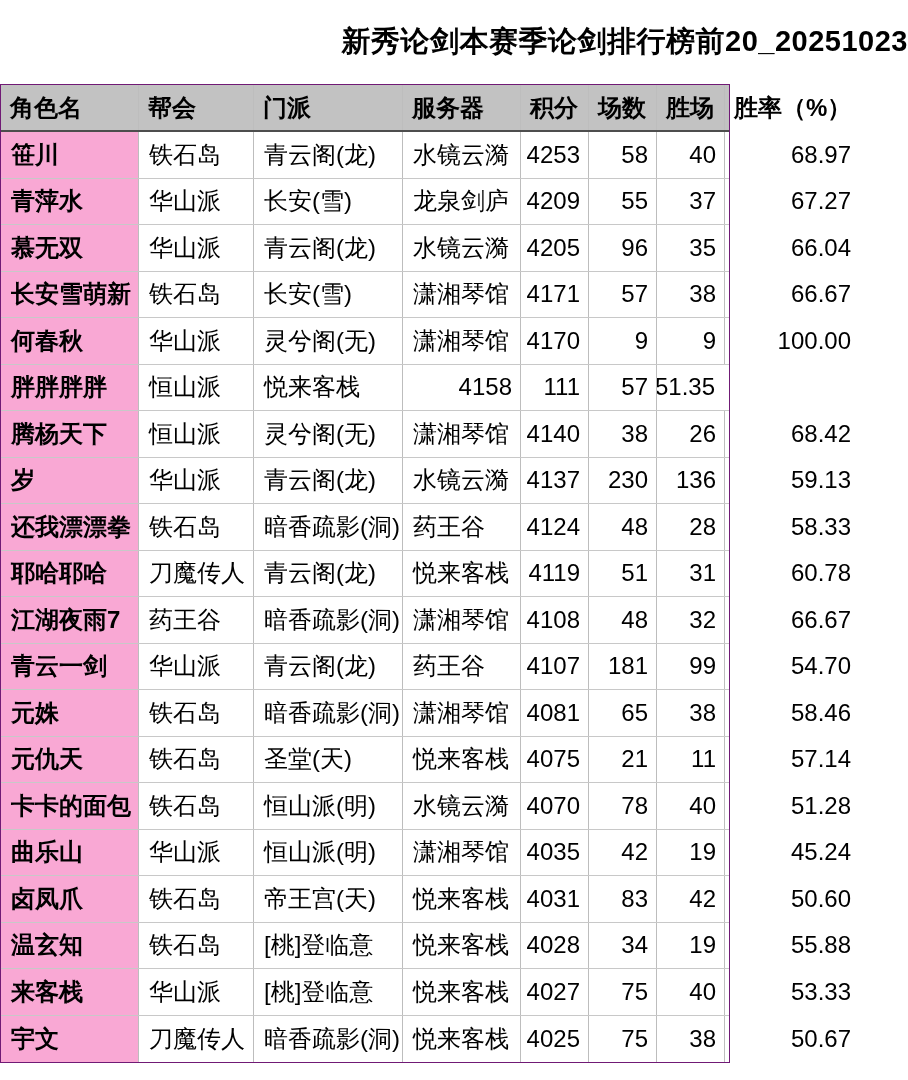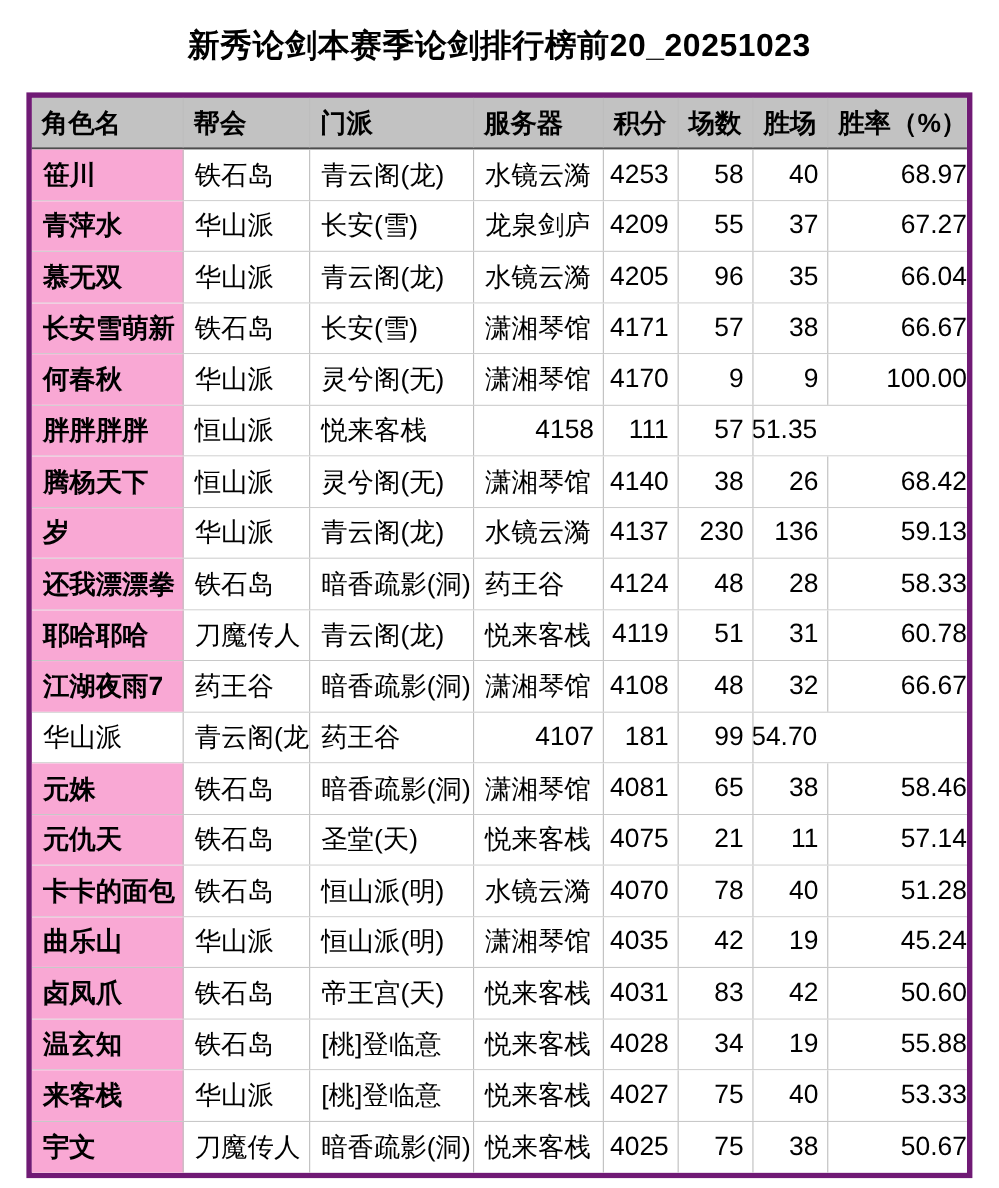--- a/index.html
+++ b/index.html
@@ -5,29 +5,28 @@
   * { margin: 0; padding: 0; box-sizing: border-box; }
   html, body {
     width: 908px; height: 1080px;
     background: #ffffff;
     font-family: "Liberation Sans", sans-serif;
     color: #000000;
     overflow: hidden;
   }
   .title-bar {
     height: 84px;
-    display: flex; align-items: center; justify-content: center;
+    display: flex; align-items: center; justify-content: flex-end;
   }
   .title-bar h1 {
     font-size: 29px; font-weight: 700; letter-spacing: 0.5px;
   }
   .rank-table {
-    margin-left: 24px;
-    width: 860px;
-    border: 5px solid #701a75;
+    width: 730px;
+    border: 1px solid #701a75;
   }
   .row {
     display: grid;
     grid-template-columns: 138px 115px 149px 118px 68px 68px 68px 136px;
     height: 46.5px;
     background: #ffffff;
   }
   .row.header {
     height: 47px;
     background: #c2c2c2;
@@ -187,20 +186,21 @@
     <div class="cell">药王谷</div>
     <div class="cell">暗香疏影(洞)</div>
     <div class="cell">潇湘琴馆</div>
     <div class="cell num">4108</div>
     <div class="cell num">48</div>
     <div class="cell num">32</div>
     <div class="cell num rate">66.67</div>
   </div>
 
   <div class="row data">
+    <div class="cell name">青云一剑</div>
     <div class="cell">华山派</div>
     <div class="cell">青云阁(龙)</div>
     <div class="cell">药王谷</div>
     <div class="cell num">4107</div>
     <div class="cell num">181</div>
     <div class="cell num">99</div>
     <div class="cell num rate">54.70</div>
   </div>
 
   <div class="row data">

